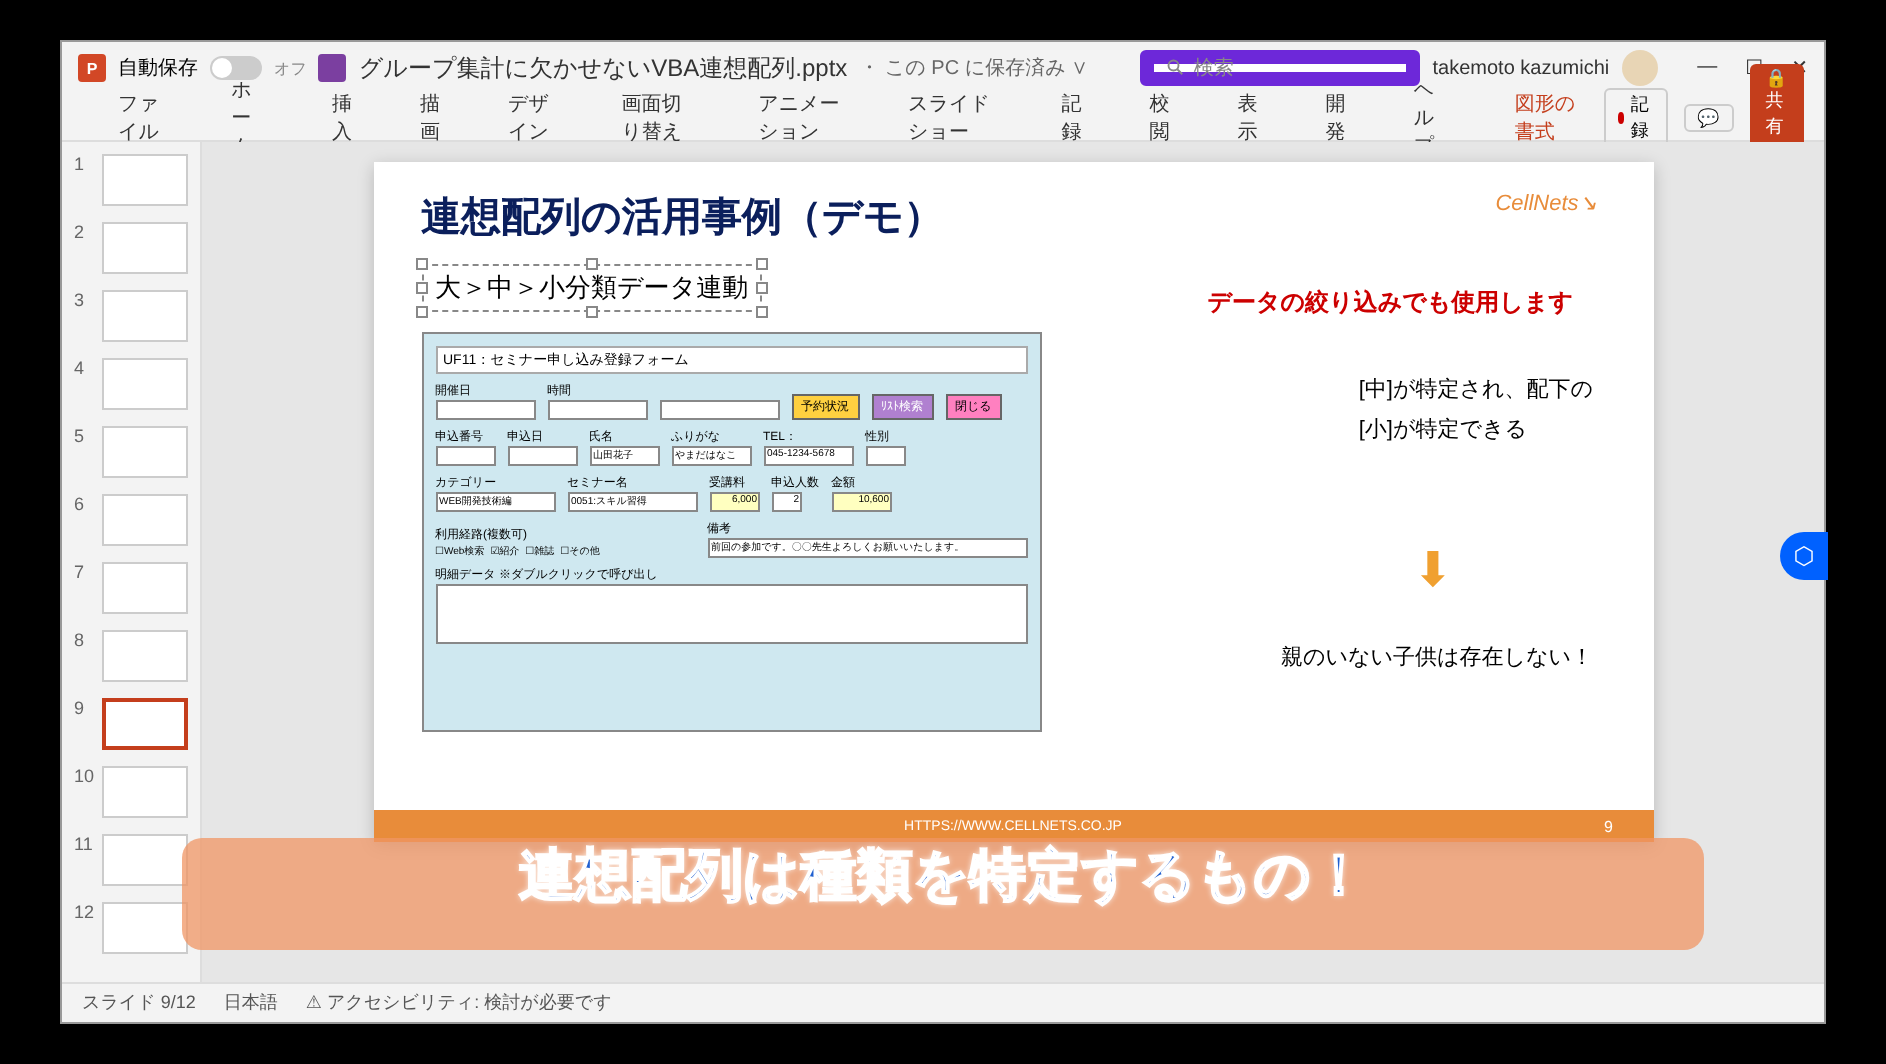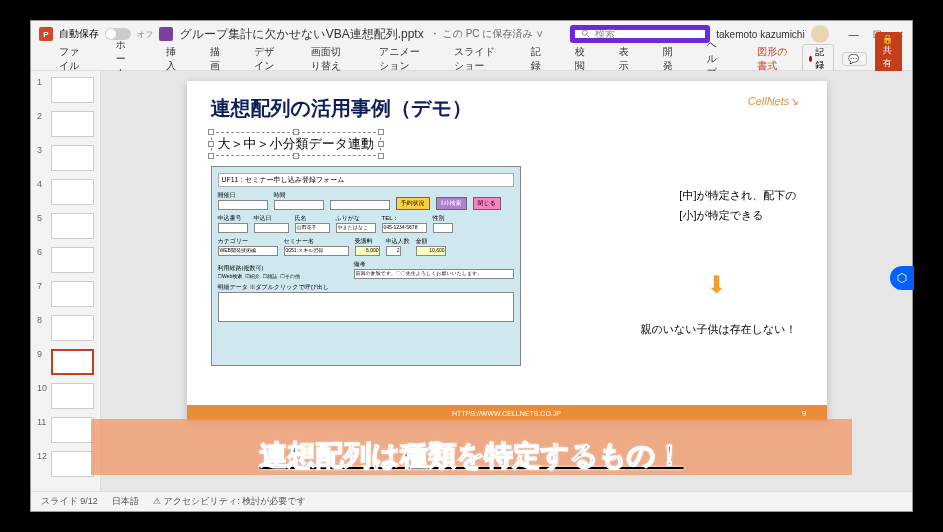--- a/index.html
+++ b/index.html
@@ -6,21 +6,21 @@
 body { background: #000; width: 943px; height: 532px; overflow: hidden; position: relative; }
 .outer-frame { position: absolute; top: 20px; left: 30px; right: 30px; bottom: 20px; background: #f3f3f3; border: 1px solid #999; display: flex; flex-direction: column; }
 .titlebar { height: 26px; background: #f3f3f3; display: flex; align-items: center; padding: 0 8px; font-size: 10px; gap: 6px; }
 .app-icon { width: 14px; height: 14px; background: #d24726; border-radius: 2px; display: flex; align-items: center; justify-content: center; color: #fff; font-size: 8px; font-weight: bold; }
 .autosave-label { font-size: 10px; }
 .autosave-toggle { width: 26px; height: 12px; background: #ccc; border-radius: 6px; position: relative; }
 .autosave-toggle::after { content: ""; position: absolute; left: 1px; top: 1px; width: 10px; height: 10px; background: #fff; border-radius: 50%; }
 .save-icon { width: 14px; height: 14px; background: #7b3fa0; border-radius: 2px; }
 .file-name { font-size: 12px; color: #333; }
 .saved-status { font-size: 10px; color: #666; }
-.search-box { flex: 1; max-width: 200px; margin-left: 20px; height: 18px; background: #fff; border: 5px solid #6d28d9; border-radius: 3px; display: flex; align-items: center; padding: 0 6px; font-size: 10px; color: #888; gap: 4px; }
+.search-box { flex: 1; max-width: 200px; margin-left: 20px; height: 18px; background: #fff; border: 7px solid #6d28d9; border-radius: 3px; display: flex; align-items: center; padding: 0 6px; font-size: 10px; color: #888; gap: 4px; }
 .search-icon-svg { width: 10px; height: 10px; }
 .user-name { margin-left: auto; font-size: 10px; color: #333; }
 .user-avatar { width: 18px; height: 18px; background: #e8d5b5; border-radius: 50%; }
 .win-controls { display: flex; gap: 14px; margin-left: 14px; font-size: 10px; color: #333; }
 .ribbon-tabs { height: 24px; display: flex; align-items: center; padding: 0 10px; font-size: 10px; gap: 14px; background: #f3f3f3; border-bottom: 1px solid #ddd; }
 .ribbon-tab { color: #333; cursor: pointer; margin-left: 18px; }
 .ribbon-tab.format { color: #c43e1c; }
 .ribbon-right { margin-left: auto; display: flex; gap: 8px; align-items: center; }
 .record-btn { border: 1px solid #ccc; padding: 1px 6px; border-radius: 3px; font-size: 9px; display: flex; align-items: center; gap: 3px; }
 .record-dot { width: 6px; height: 6px; background: #c00; border-radius: 50%; }
@@ -53,21 +53,21 @@
 .form-btn { padding: 1px 4px; font-size: 6px; border: 1px solid #666; }
 .btn-yellow { background: #ffd040; }
 .btn-purple { background: #b080d0; color: #fff; }
 .btn-pink { background: #ff80c0; }
 .form-textarea { background: #fff; border: 1px solid #888; height: 30px; width: 100%; }
 .right-text { position: absolute; top: 105px; right: 30px; font-size: 11px; line-height: 1.8; }
 .arrow-down { position: absolute; top: 190px; right: 100px; color: #f0a030; font-size: 24px; }
 .bottom-text { position: absolute; top: 240px; right: 30px; font-size: 11px; line-height: 1.6; }
 .slide-footer { position: absolute; bottom: 0; left: 0; right: 0; height: 16px; background: #e88c3a; color: #fff; font-size: 7px; display: flex; align-items: center; justify-content: center; }
 .slide-num { position: absolute; bottom: 3px; right: 20px; color: #fff; font-size: 8px; }
-.subtitle-overlay { position: absolute; bottom: 36px; left: 60px; right: 60px; height: 56px; background: rgba(240, 150, 100, 0.75); border-radius: 0; display: flex; align-items: flex-end; justify-content: center; text-decoration: underline; }
+.subtitle-overlay { position: absolute; bottom: 36px; left: 60px; right: 60px; height: 56px; background: rgba(240, 150, 100, 0.75); border-radius: 10px; display: flex; align-items: flex-start; justify-content: center; }
 .subtitle-text { font-size: 28px; font-weight: bold; color: #2060d0; -webkit-text-stroke: 1px #fff; text-shadow: 0 0 3px #fff; }
 .dropbox-badge { position: absolute; right: -2px; top: 50%; width: 24px; height: 24px; background: #0061ff; border-radius: 50% 0 0 50%; display: flex; align-items: center; justify-content: center; color: #fff; font-size: 12px; }
 .status-bar { height: 20px; background: #f3f3f3; border-top: 1px solid #ddd; display: flex; align-items: center; padding: 0 10px; font-size: 9px; color: #555; gap: 14px; }
 .status-right { margin-left: auto; display: flex; gap: 10px; align-items: center; }
 .view-icons { display: flex; gap: 6px; }
 .view-icon { width: 14px; height: 12px; border: 1px solid #888; }
 .zoom-slider { width: 60px; height: 2px; background: #888; position: relative; }
 .zoom-slider::after { content: ""; position: absolute; left: 50%; top: -3px; width: 6px; height: 8px; background: #888; }
 </style>
 </head>
@@ -186,20 +186,21 @@
           <div class="handle h-tl"></div>
           <div class="handle h-tm"></div>
           <div class="handle h-tr"></div>
           <div class="handle h-ml"></div>
           <div class="handle h-mr"></div>
           <div class="handle h-bl"></div>
           <div class="handle h-bm"></div>
           <div class="handle h-br"></div>
         </div>
 
+        <div class="red-note">データの絞り込みでも使用します</div>
 
         
         <div class="form-mock">
           <div class="form-title-bar">UF11：セミナー申し込み登録フォーム</div>
           <div class="form-row">
             <div class="form-field">
                 <span class="form-label">開催日</span>
                 <div class="form-input" style="width:50px"></div>
               </div>
             <div class="form-field">

